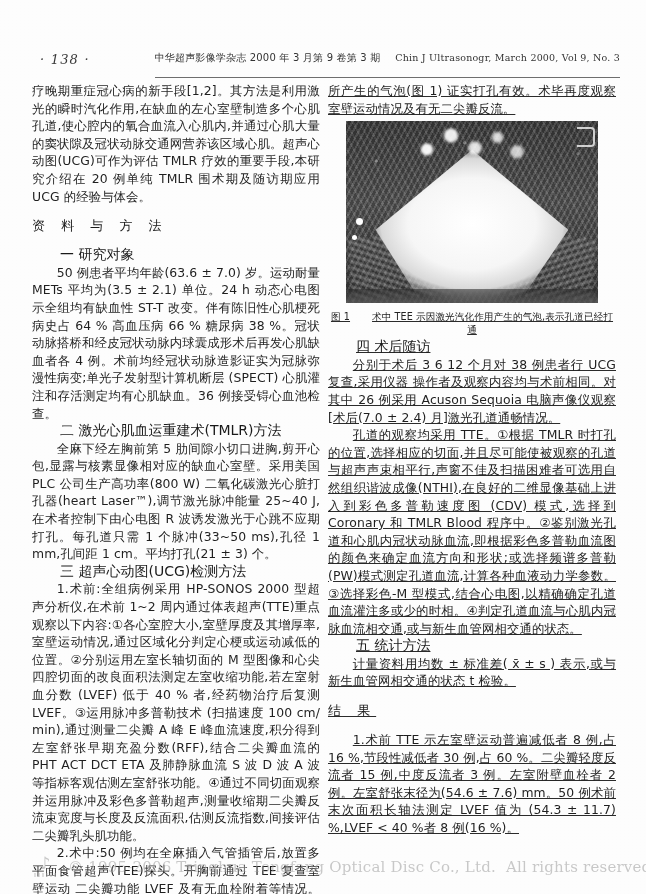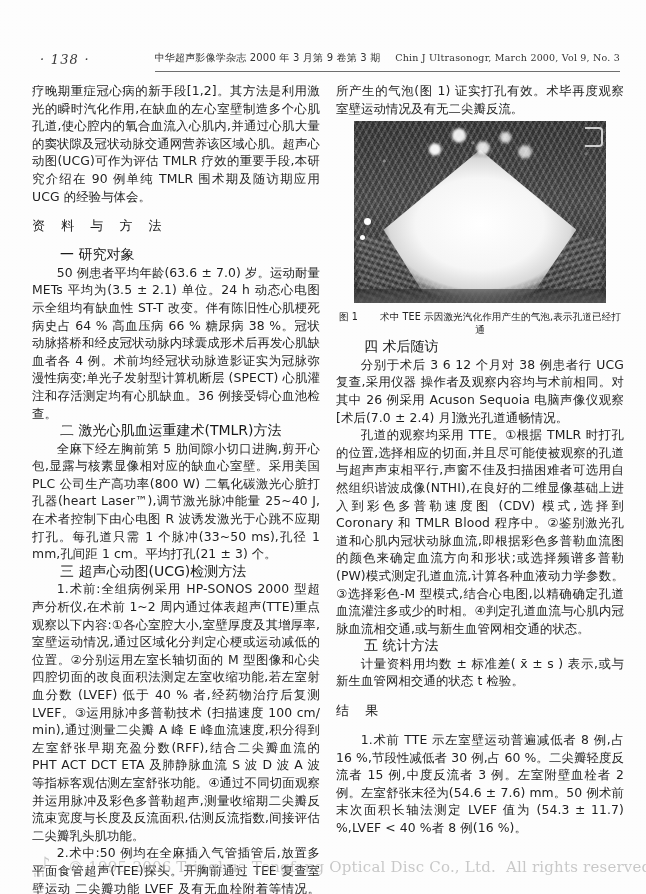--- a/index.html
+++ b/index.html
@@ -51,35 +51,35 @@
     font-family: "DejaVu Serif", "Liberation Serif", serif;
     font-style: italic;
   }
   .journal-line {
     position: absolute;
     right: 0;
     top: 0;
     font-size: 10px;
     color: #333;
     border-bottom: 1px solid #6e6e6e;
-    padding-bottom: 6px;
+    padding-bottom: 12px;
     white-space: nowrap;
     letter-spacing: .2px;
   }
   .journal-line .cn { font-family: "DejaVu Sans", "Liberation Sans", sans-serif; font-size: 10px; }
   .journal-line .en { font-family: "DejaVu Serif", "Liberation Serif", serif; font-size: 9.5px; }
 
   
   .col {
     position: absolute;
     top: 82px;
     width: 288px;
   }
   .col-left  { left: 32px; }
-  .col-right { left: 336px; }
+  .col-right { left: 328px; text-decoration: underline; }
 
   p.body-p {
     margin: 0 0 0 0;
     font-family: "DejaVu Sans", "Liberation Sans", sans-serif;
     font-size: 12.4px;
     line-height: 17.6px;
     text-align: justify;
     text-justify: inter-ideograph;
     color: #1f1f1f;
     letter-spacing: .1px;
@@ -259,21 +259,21 @@
     <div class="folio">· 138 ·</div>
     <div class="journal-line">
       <span class="cn">中华超声影像学杂志 2000 年 3 月第 9 卷第 3 期</span>
       <span style="display:inline-block;width:8px"></span>
       <span class="en">Chin J Ultrasonogr, March 2000, Vol 9, No. 3</span>
     </div>
   </div>
 
   <div class="col col-left">
 
-    <p class="body-p">疗晚期重症冠心病的新手段[1,2]。其方法是利用激光的瞬时汽化作用,在缺血的左心室壁制造多个心肌孔道,使心腔内的氧合血流入心肌内,并通过心肌大量的窦状隙及冠状动脉交通网营养该区域心肌。超声心动图(UCG)可作为评估 TMLR 疗效的重要手段,本研究介绍在 90 例单纯 TMLR 围术期及随访期应用 UCG 的经验与体会。</p>
+    <p class="body-p">疗晚期重症冠心病的新手段[1,2]。其方法是利用激光的瞬时汽化作用,在缺血的左心室壁制造多个心肌孔道,使心腔内的氧合血流入心肌内,并通过心肌大量的窦状隙及冠状动脉交通网营养该区域心肌。超声心动图(UCG)可作为评估 TMLR 疗效的重要手段,本研究介绍在 20 例单纯 TMLR 围术期及随访期应用 UCG 的经验与体会。</p>
 
     <div class="sec-title">资 料 与 方 法</div>
 
     <p class="sub-head">一 研究对象</p>
     <p class="body-p indent">50 例患者平均年龄(63.6 ± 7.0) 岁。运动耐量 METs 平均为(3.5 ± 2.1) 单位。24 h 动态心电图示全组均有缺血性 ST-T 改变。伴有陈旧性心肌梗死病史占 64 % 高血压病 66 % 糖尿病 38 %。冠状动脉搭桥和经皮冠状动脉内球囊成形术后再发心肌缺血者各 4 例。术前均经冠状动脉造影证实为冠脉弥漫性病变;单光子发射型计算机断层 (SPECT) 心肌灌注和存活测定均有心肌缺血。36 例接受锝心血池检查。</p>
 
     <p class="sub-head">二 激光心肌血运重建术(TMLR)方法</p>
     <p class="body-p indent">全麻下经左胸前第 5 肋间隙小切口进胸,剪开心包,显露与核素显像相对应的缺血心室壁。采用美国 PLC 公司生产高功率(800 W) 二氧化碳激光心脏打孔器(heart Laser™),调节激光脉冲能量 25~40 J,在术者控制下由心电图 R 波诱发激光于心跳不应期打孔。每孔道只需 1 个脉冲(33~50 ms),孔径 1 mm,孔间距 1 cm。平均打孔(21 ± 3) 个。</p>
 
     <p class="sub-head">三 超声心动图(UCG)检测方法</p>

